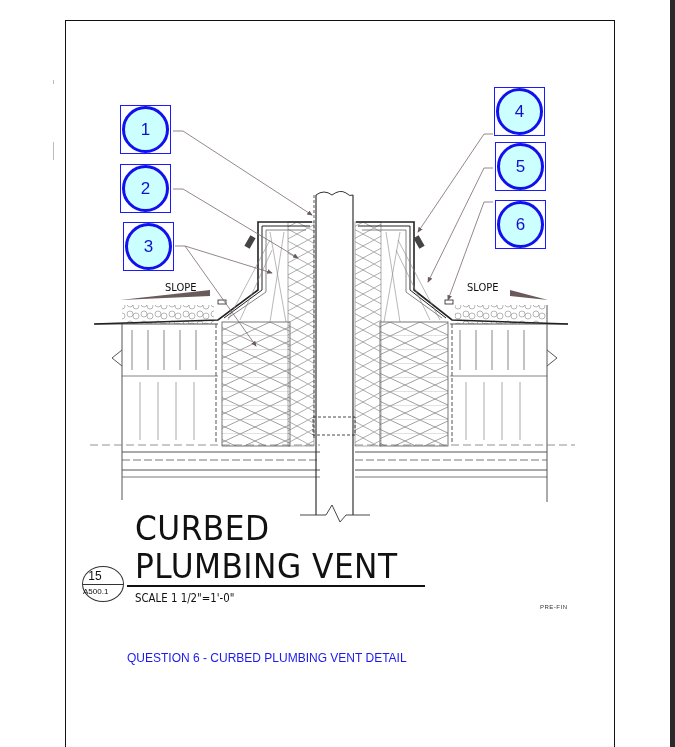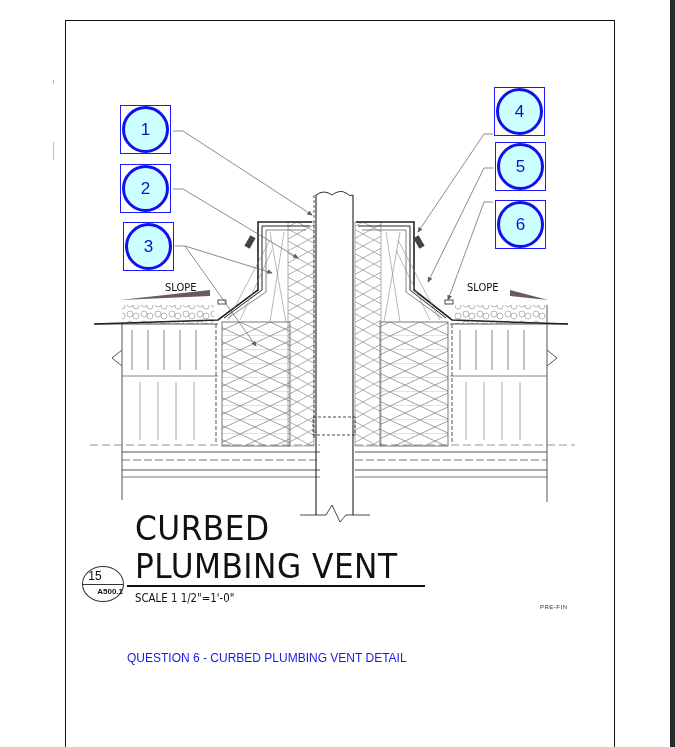--- a/index.html
+++ b/index.html
@@ -43,21 +43,21 @@
       position: absolute; left: 82px; top: 566px; width: 42px; height: 36px;
       border: 1px solid #333; border-radius: 50%; box-sizing: border-box;
     }
     .ref-bubble .divider {
       position: absolute; left: 0; right: 0; top: 17px; border-top: 1px solid #333;
     }
     .ref-bubble .num {
       position: absolute; left: 0; right: 16px; top: 2px; text-align: center; font-size: 12px; color: #111;
     }
     .ref-bubble .sheet-ref {
-      position: absolute; left: 0; right: 0; top: 20px; text-align: right; font-size: 8px; color: #111; font-weight: bold;
+      position: absolute; left: 0; right: 0; top: 20px; text-align: left; font-size: 8px; color: #111;
     }
     .slope-label {
       position: absolute; font-size: 11px; color: #111; font-family: "DejaVu Sans", sans-serif;
       transform: scaleX(0.9); transform-origin: left top;
     }
     .prefix-text {
       position: absolute; left: 540px; top: 604px; font-size: 6px; color: #333; letter-spacing: 0.5px;
     }
     .left-marks { position: absolute; left: 53px; width: 1px; background: #bbb; }
   </style>

